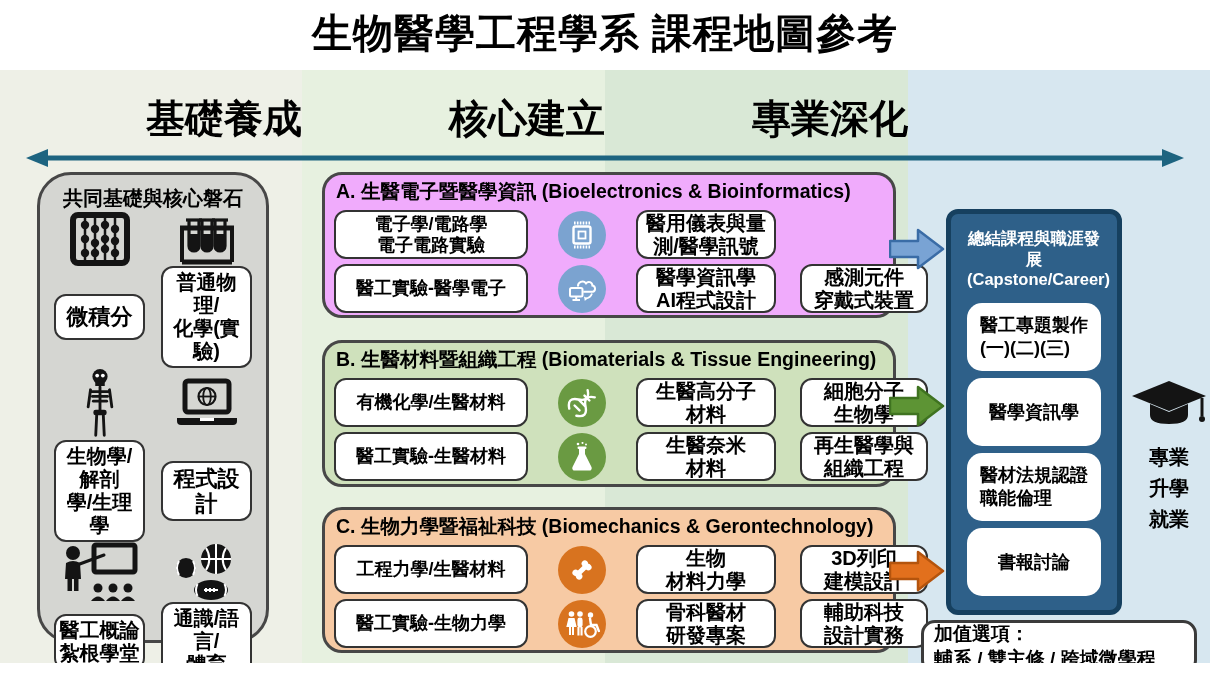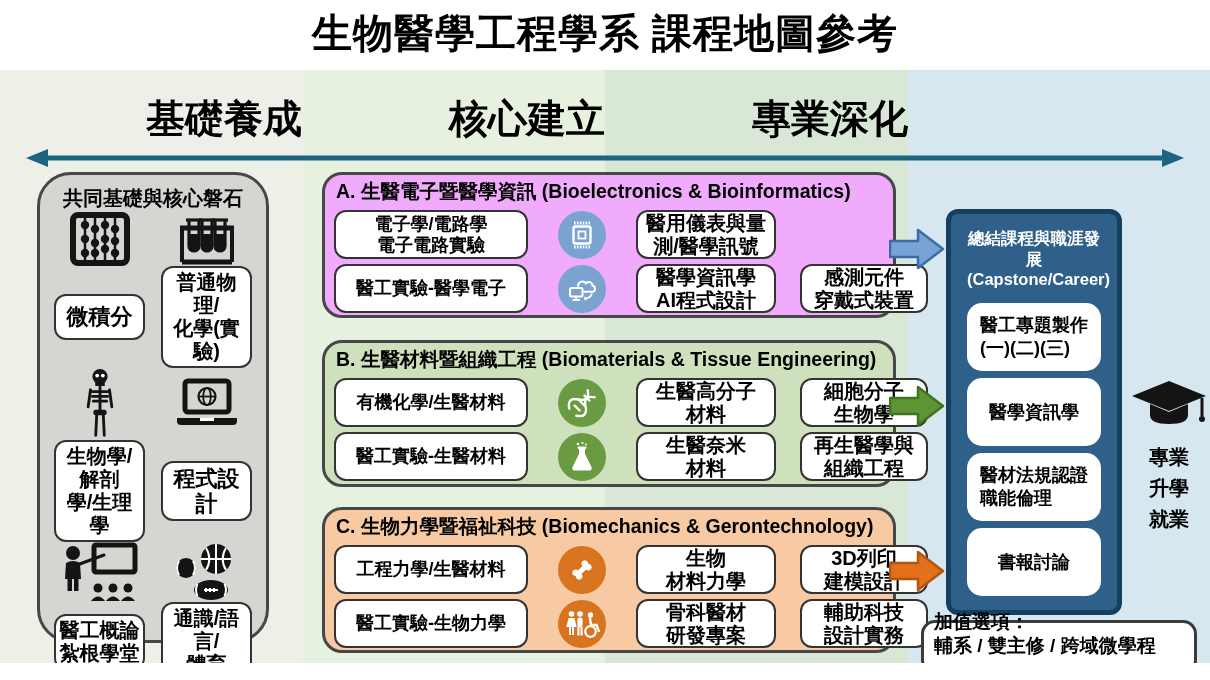--- a/index.html
+++ b/index.html
@@ -47,21 +47,21 @@
             border:5px solid #16405f;border-radius:12px;padding:12px 16px 14px;display:flex;flex-direction:column}
   .cap-title{color:#fff;font-weight:700;font-size:16.5px;line-height:1.25;text-align:center;
              white-space:pre-line;margin-bottom:6px;margin-top:2px}
   .cap-course{background:#fff;border-radius:15px;flex:1;margin-top:7px;display:flex;align-items:center;
               justify-content:center;text-align:left;font-weight:700;font-size:18px;line-height:1.25;
               white-space:pre-line;color:#000}
   #gradcap{position:absolute;left:1130px;top:378px}
   #career{position:absolute;left:1130px;top:442px;width:78px;text-align:center;font-weight:700;
           font-size:20px;line-height:31px;white-space:pre-line}
   #extras{position:absolute;left:921px;top:620px;width:276px;height:54px;background:#fff;
-          border:3px solid #3b3b3b;border-radius:14px;padding:12px 10px;display:flex;align-items:flex-end}
+          border:3px solid #3b3b3b;border-radius:14px;padding:2px 10px;display:flex;align-items:center}
   .extras-text{font-weight:700;font-size:19px;line-height:1.3;white-space:pre-line}
 </style>
 </head>
 <body>
 
 <div id="stage">
 
   <div class="band b1"></div>
   <div class="band b2"></div>
   <div class="band b3"></div>

